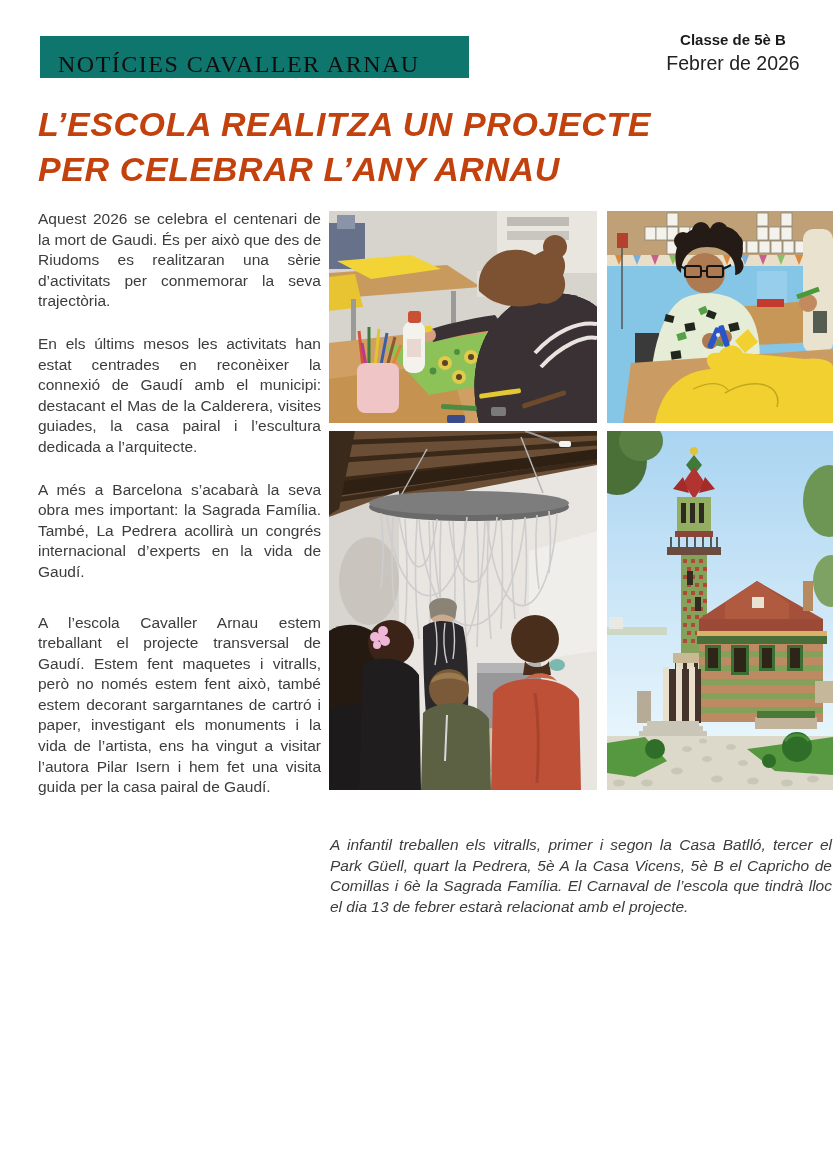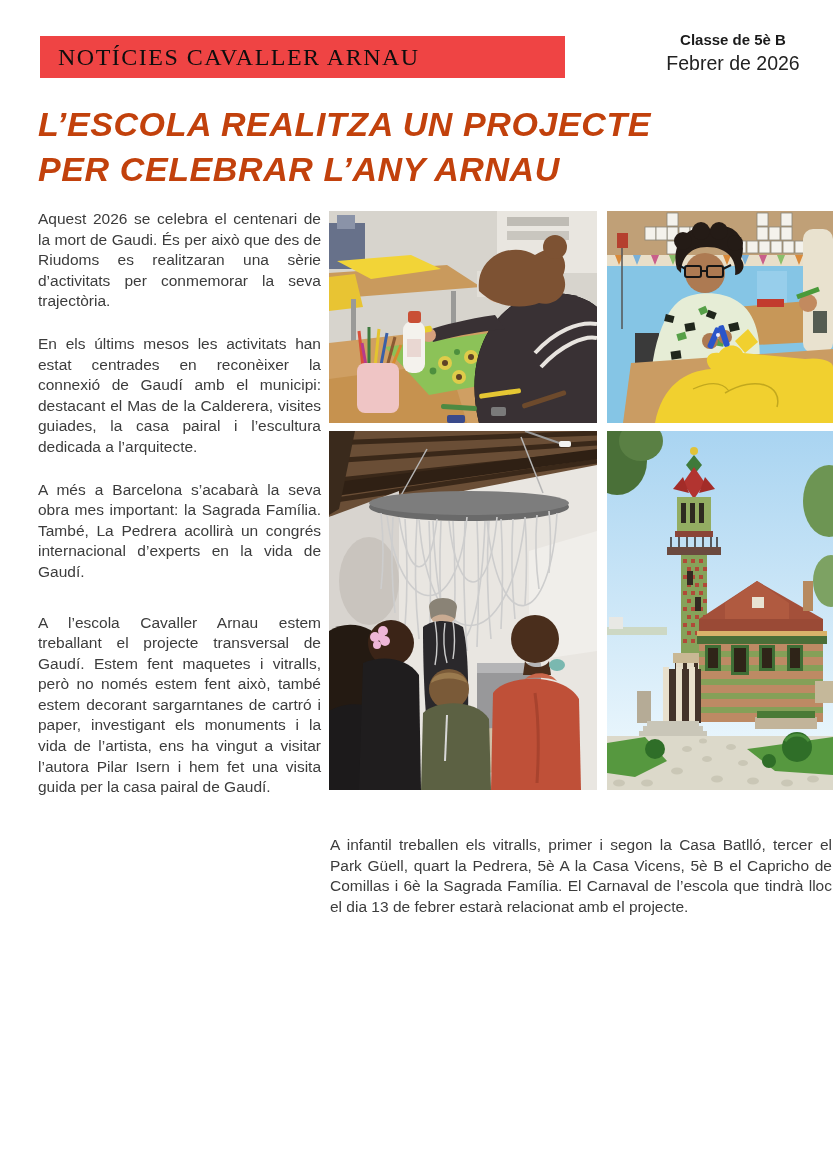--- a/index.html
+++ b/index.html
@@ -1,39 +1,39 @@
 <!DOCTYPE html>
 <html><head>
 <meta charset="utf-8">
 <style>
   html,body{margin:0;padding:0;background:#ffffff;}
   .page{position:relative;width:836px;height:1162px;background:#ffffff;overflow:hidden;
         font-family:"Liberation Sans",sans-serif;}
 
   
-  .banner{position:absolute;left:40px;top:36px;width:525px;height:42px;background:#ef4444;
-          display:flex;align-items:center;padding-left:18px;box-sizing:border-box;}
+  .banner{position:absolute;left:40px;top:36px;width:429px;height:42px;background:#0f766e;
+          display:flex;align-items:flex-end;padding-left:18px;box-sizing:border-box;}
   .banner-text{font-family:"Liberation Serif","DejaVu Serif",serif;font-size:24px;
                letter-spacing:1.5px;color:#0e0e0e;white-space:nowrap;}
   .masthead-meta{position:absolute;left:628px;top:30px;width:210px;text-align:center;color:#1a1a1a;}
   .class-line{font-size:15px;font-weight:bold;line-height:19px;}
   .date-line{font-size:19.5px;line-height:24px;margin-top:2px;color:#222;}
 
   
   .headline{position:absolute;left:38px;top:102px;width:770px;
             font-size:34px;font-weight:700;letter-spacing:0.6px;line-height:45px;color:#c2410c;font-style:italic;}
 
   
   .col-left{position:absolute;left:38px;top:209px;width:283px;
             font-size:15.5px;line-height:20.6px;color:#3c3c3c;text-align:justify;}
   .col-left p{margin:0 0 22px 0;}
   .col-left p.tight{margin-bottom:0;}
   .col-left p.bigger-gap{margin-top:30px;}
   .col-right{position:absolute;left:330px;top:835px;width:502px;
-             font-size:15.5px;line-height:20.6px;color:#3c3c3c;text-align:justify;}
+             font-size:15.5px;line-height:20.6px;color:#3c3c3c;text-align:justify;font-style:italic;}
   .col-right p{margin:0 0 25px 0;}
 
   
   .photo{position:absolute;overflow:hidden;background:#ddd;}
   .photo svg{display:block;width:100%;height:100%;}
   #photo1{left:329px;top:211px;width:268px;height:212px;}
   #photo2{left:607px;top:211px;width:226px;height:212px;}
   #photo3{left:329px;top:431px;width:268px;height:359px;}
   #photo4{left:607px;top:431px;width:226px;height:359px;}
 </style>

